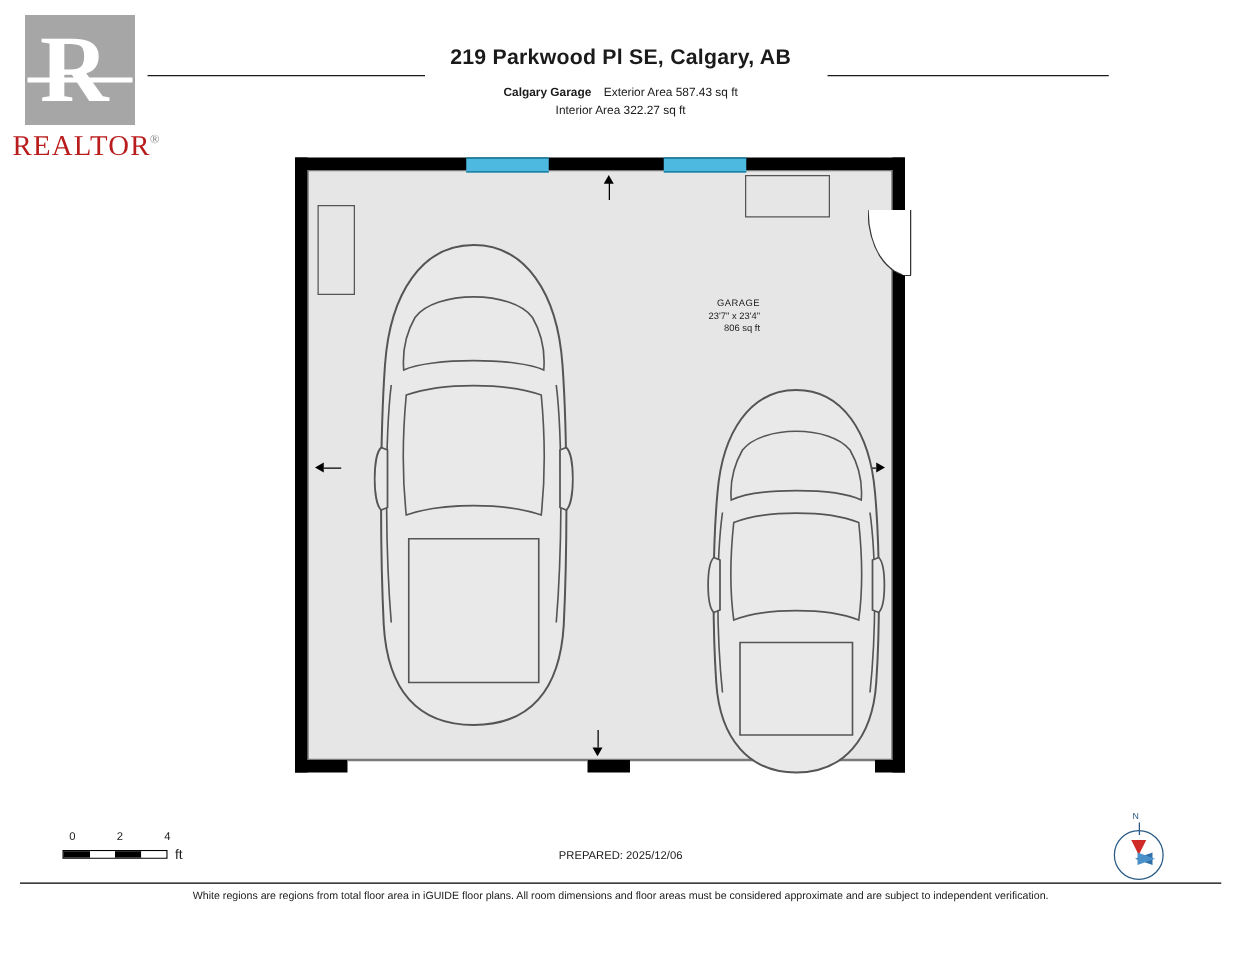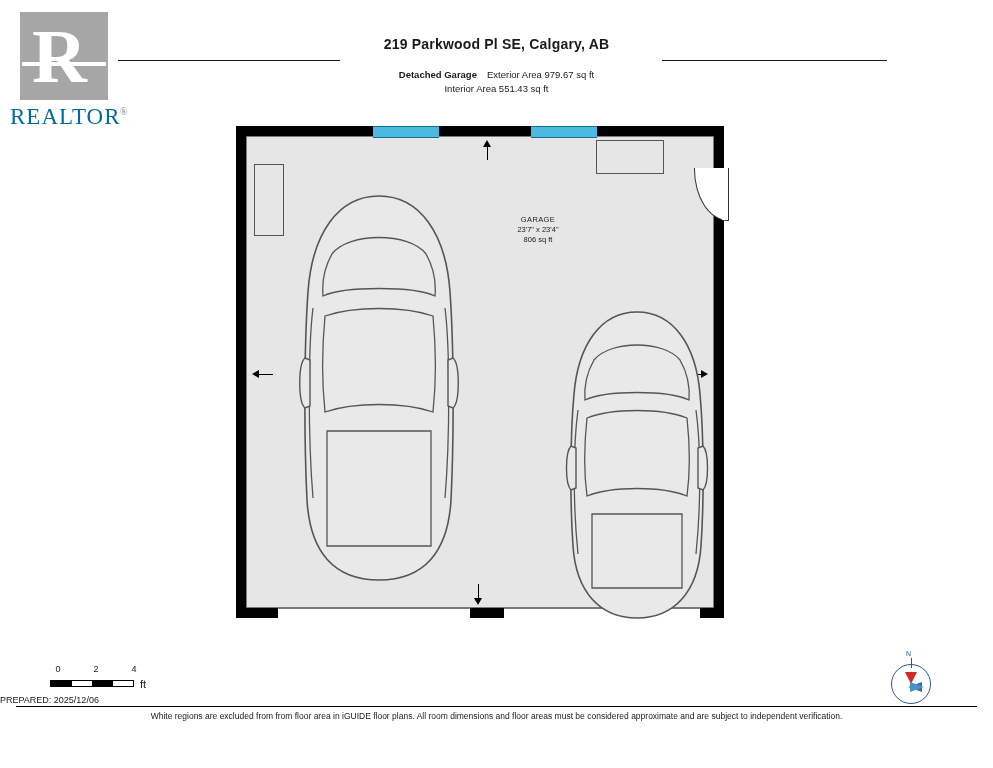--- a/index.html
+++ b/index.html
@@ -51,21 +51,21 @@
     height: 4px;
     background: #ffffff;
   }
   #realtor-logo .rword {
     position: absolute;
     left: 2px;
     top: 96px;
     font-family: "Liberation Serif", serif;
     font-size: 23px;
     letter-spacing: 1px;
-    color: #0369a1;
+    color: #b91c1c;
     font-weight: 400;
   }
   #realtor-logo .rreg {
     position: absolute;
     left: 112px;
     top: 98px;
     font-family: "Liberation Serif", serif;
     font-size: 10px;
     color: #808080;
   }
@@ -85,21 +85,21 @@
     width: 225px;
     height: 1px;
     background: #1a1a1a;
   }
   #page-title {
     position: absolute;
     left: 0;
     top: 36px;
     width: 993px;
     text-align: center;
-    font-size: 14px;
+    font-size: 17px;
     font-weight: 700;
     letter-spacing: 0.2px;
   }
 
   #area-block {
     position: absolute;
     left: 0;
     top: 68px;
     width: 993px;
     text-align: center;
@@ -196,23 +196,23 @@
     left: 28px; top: 0;
     width: 6px; height: 52px;
     background: #ffffff;
     border-right: 1.4px solid #333;
   }
 
   
   #room-label {
     position: absolute;
     left: 232px;
-    top: 89px;
+    top: 112px;
     width: 140px;
-    text-align: center;
+    text-align: right;
     font-size: 7.5px;
     line-height: 10px;
     color: #1a1a1a;
   }
   #room-label .name { letter-spacing: 0.4px; }
 
   
   .dim-arrow {
     position: absolute;
     width: 0; height: 0;
@@ -312,22 +312,22 @@
     left: 90px;
     top: 14px;
     font-size: 11px;
   }
 
   #prepared {
     position: absolute;
     left: 0;
     top: 679px;
     width: 993px;
+    text-align: center;
     font-size: 9px;
-    margin-top: 16px;
   }
 
   
   #compass {
     position: absolute;
     left: 884px;
     top: 650px;
     width: 54px;
     height: 54px;
   }
@@ -405,24 +405,24 @@
   <div class="rword">REALTOR</div>
   <div class="rreg">®</div>
 </div>
 
 <div id="title-rule-left"></div>
 <div id="title-rule-right"></div>
 <div id="page-title">219 Parkwood Pl SE, Calgary, AB</div>
 
 <div id="area-block">
   <div class="line">
-    <span class="lbl">Detached Garage</span><span>Exterior Area 979.67 sq ft</span>
+    <span class="lbl">Calgary Garage</span><span>Exterior Area 587.43 sq ft</span>
   </div>
   <div class="line">
-    <span>Interior Area 551.43 sq ft</span>
+    <span>Interior Area 322.27 sq ft</span>
   </div>
 </div>
 
 <div id="floorplan">
 
   <div id="room-floor"></div>
 
   <div class="wall" id="wall-top"></div>
   <div class="wall" id="wall-bottom"></div>
   <div class="wall" id="wall-left"></div>
@@ -518,13 +518,13 @@
 <div id="compass">
   <div class="n-label">N</div>
   <div class="n-line"></div>
   <div class="ring"></div>
   <div class="needle-red"></div>
   <div class="needle-blue"></div>
   <div class="needle-blue2"></div>
 </div>
 
 <div id="footer-rule"></div>
-<div id="footer-note">White regions are excluded from from floor area in iGUIDE floor plans. All room dimensions and floor areas must be considered approximate and are subject to independent verification.</div>
+<div id="footer-note">White regions are regions from total floor area in iGUIDE floor plans. All room dimensions and floor areas must be considered approximate and are subject to independent verification.</div>
 
 </body></html>

